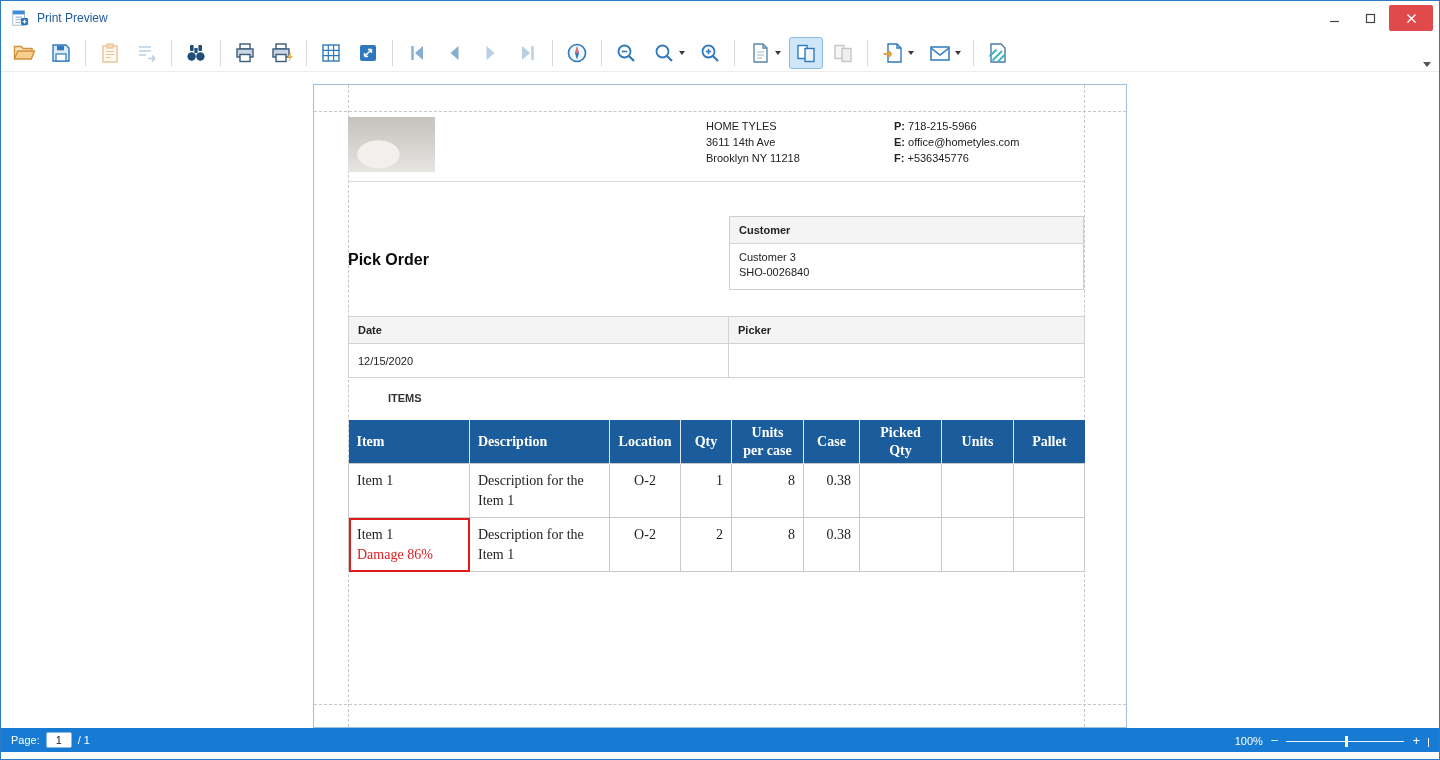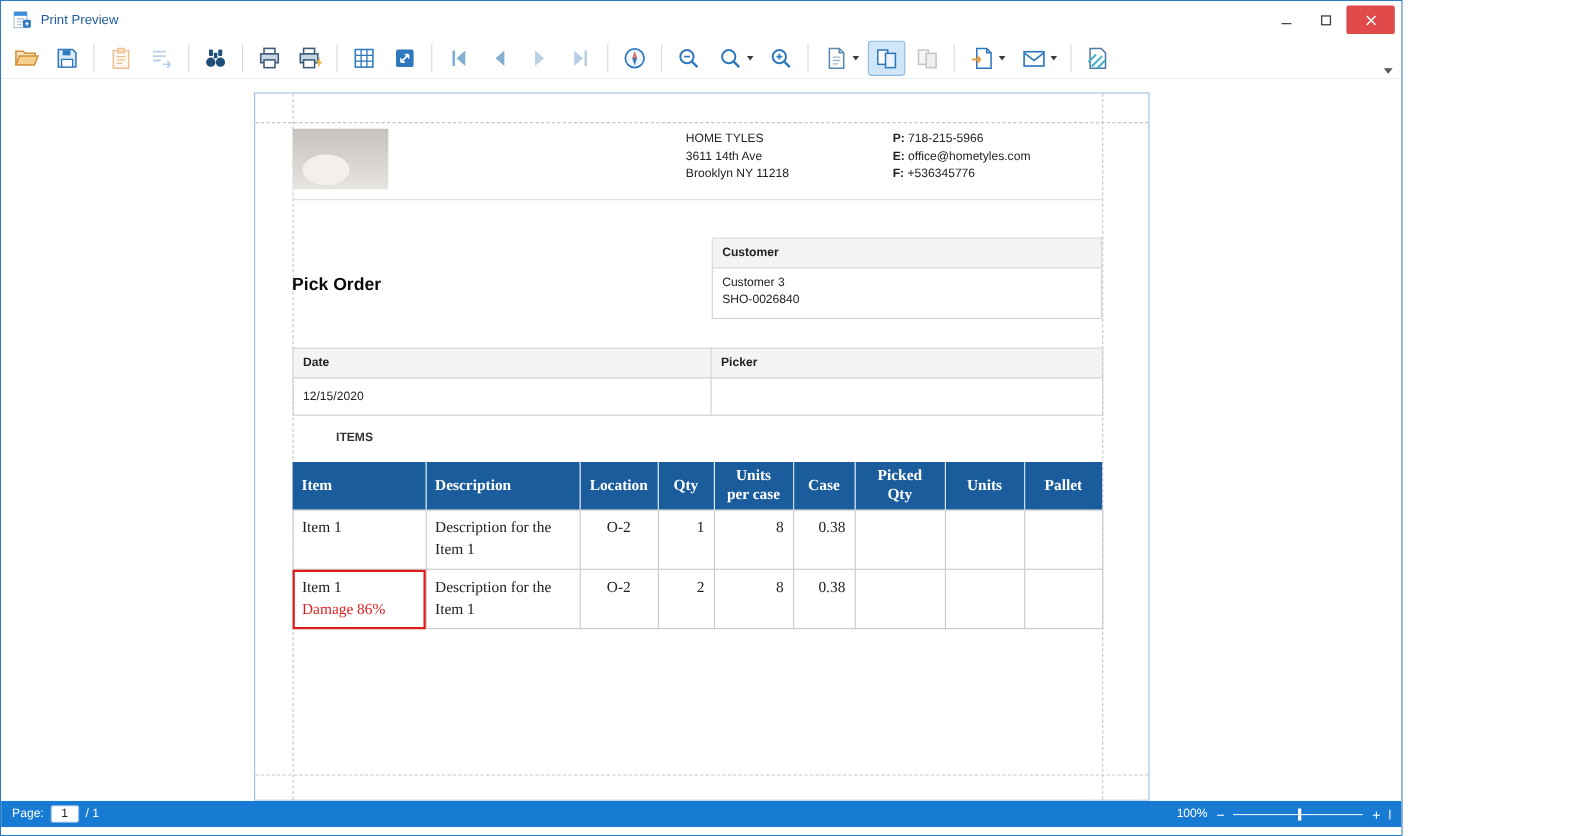--- a/index.html
+++ b/index.html
@@ -1,17 +1,17 @@
 <!DOCTYPE html>
 <html><head>
 <meta charset="utf-8">
 <style>
   * { box-sizing: border-box; margin: 0; padding: 0; }
   html,body { width:1440px; height:760px; font-family:"Liberation Sans", sans-serif; background:#fff; }
-  .window { width:1275px; height:760px; border:1px solid #2b7ac6; display:flex; flex-direction:column; overflow:hidden; background:#fff; }
+  .window { width:1440px; height:760px; border:1px solid #2b7ac6; display:flex; flex-direction:column; overflow:hidden; background:#fff; }
 
   
   .titlebar { flex:0 0 33px; display:flex; align-items:center; padding-left:10px; background:#fff; position:relative; }
   .app-icon { display:inline-flex; margin-right:8px; }
   .title-text { font-size:12px; color:#1f5b9e; }
   .win-controls { position:absolute; right:6px; top:4px; display:flex; gap:2px; }
   .win-btn { width:34px; height:26px; border:none; background:transparent; display:flex; align-items:center; justify-content:center; cursor:pointer; }
   .win-btn.close { width:44px; background:#e04a4a; border-radius:2px; }
 
   
@@ -58,21 +58,21 @@
   table.items-tbl th.al { text-align:left; }
   table.items-tbl td { border:1px solid #c9c9c9; height:52px; vertical-align:top; padding:7px 8px; line-height:1.4; background:#fff; }
   table.items-tbl td.ctr { text-align:center; }
   table.items-tbl td.num { text-align:right; }
   td.alert { outline:2px solid #e01b1b; outline-offset:-2px; }
   .red { color:#e02020; }
 
   
   .statusbar { flex:0 0 24px; background:#177bd4; display:flex; align-items:center; padding:0 10px; color:#fff; font-size:11px; }
   .page-input { width:26px; height:16px; border:1px solid #8ab8e8; border-radius:2px; text-align:center; font-size:11px; font-family:"Liberation Sans",sans-serif; color:#222; margin:0 6px; padding:0; background:#fff; }
-  .sb-right { margin-left:auto; display:flex; align-items:center; gap:8px; }
+  .sb-right { margin-left:auto; display:flex; align-items:flex-end; gap:8px; }
   .zoom-glyph { font-size:13px; line-height:1; color:#fff; cursor:pointer; }
   .track { width:118px; height:11px; position:relative; cursor:pointer; }
   .track::before { content:""; position:absolute; left:0; right:0; top:5px; height:1px; background:#e8f2fc; }
   .thumb { position:absolute; left:50%; top:0; width:3px; height:11px; background:#fff; }
   .endbar { width:1px; height:9px; background:#fff; }
 
   .bottom-strip { flex:1; background:#fff; }
 </style>
 </head>
 <body>

